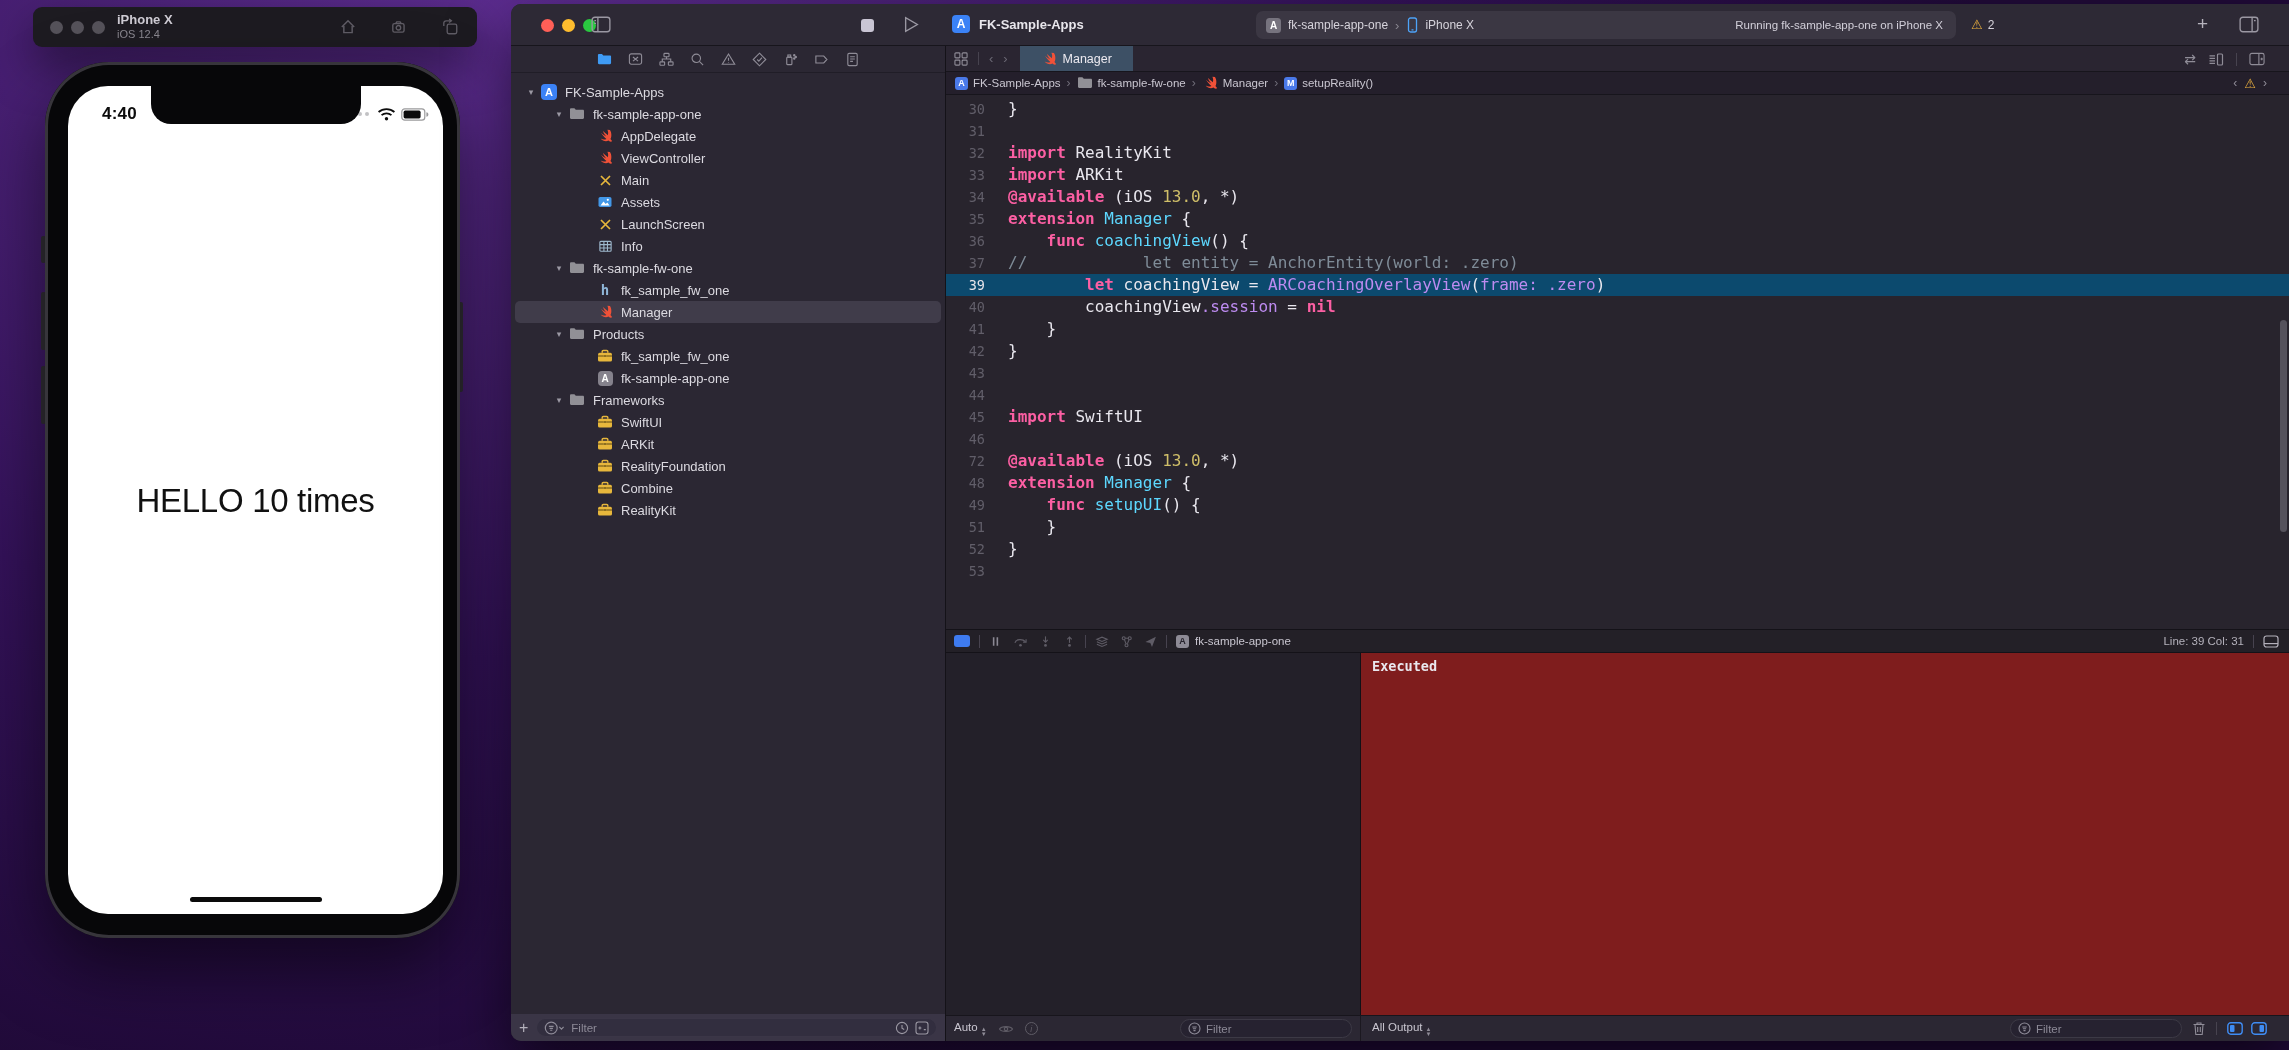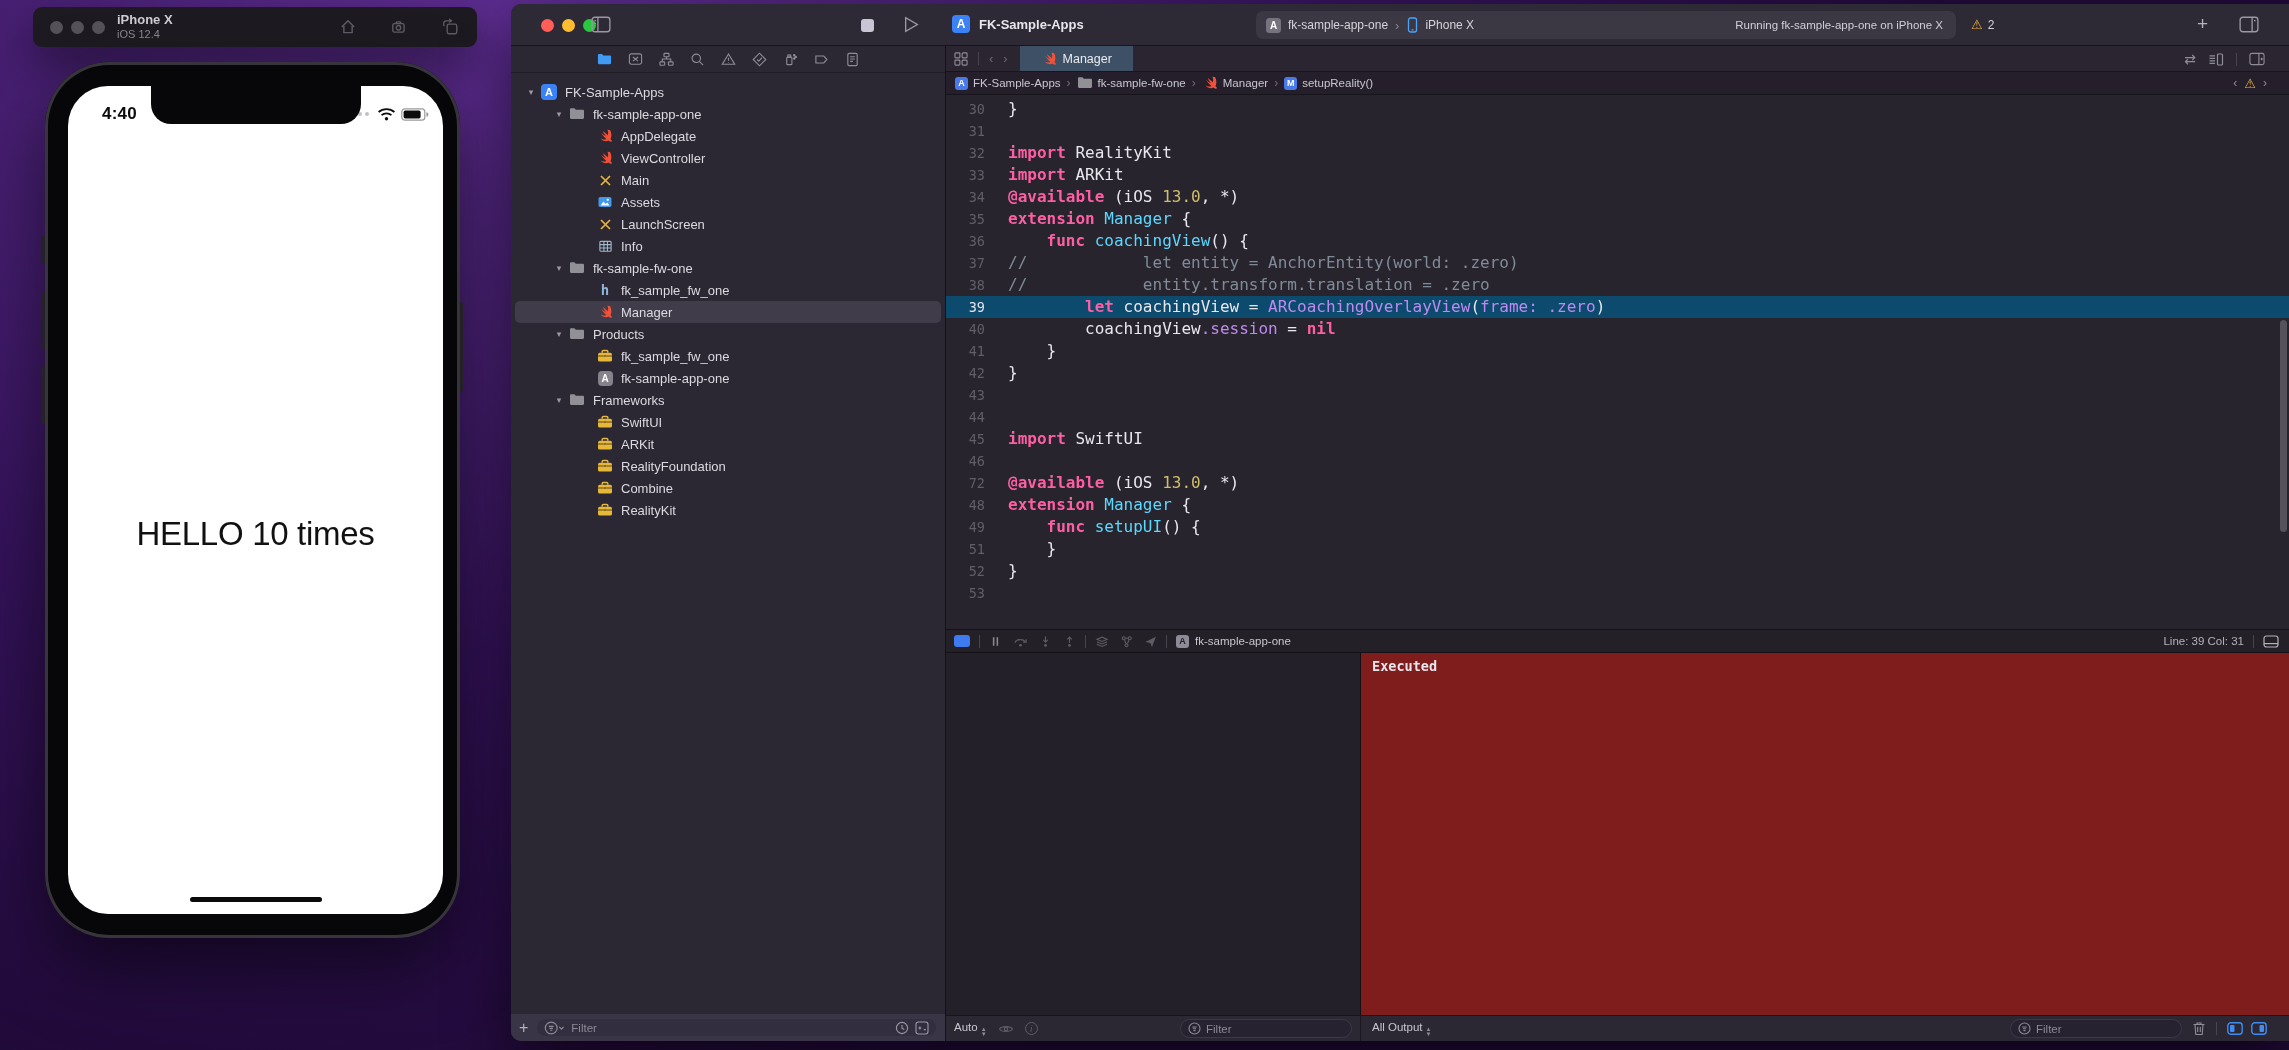--- a/index.html
+++ b/index.html
@@ -24,21 +24,21 @@
     border-radius:64px; box-shadow: inset 0 0 0 3px #37353b, 0 30px 70px rgba(0,0,0,.55); }
   .phone-screen { position:absolute; left:23px; top:24px; width:375px; height:828px; background:#ffffff;
     border-radius:40px; overflow:hidden; }
   .notch { position:absolute; left:50%; top:0; transform:translateX(-50%); width:210px; height:38px;
     background:#070709; border-radius:0 0 20px 20px; }
   .statusbar { position:absolute; top:16px; left:0; right:0; height:24px; display:flex; align-items:center; }
   .status-time { margin-left:34px; font-size:17px; font-weight:bold; color:#0c0c0c; letter-spacing:.2px; }
   .status-right { margin-left:auto; margin-right:14px; display:flex; align-items:center; gap:5px; }
   .sig-dots { display:flex; gap:3px; margin-right:3px; }
   .sig-dot { width:4px; height:4px; border-radius:50%; background:#c2c2c4; }
-  .hello { position:absolute; left:0; right:0; top:429px; text-align:center; font-size:33px; font-weight:400;
+  .hello { position:absolute; left:0; right:0; top:396px; text-align:center; font-size:33px; font-weight:400;
     color:#111; letter-spacing:-.3px; }
   .home-indicator { position:absolute; left:50%; bottom:12px; transform:translateX(-50%); width:132px; height:5px;
     border-radius:3px; background:#0a0a0a; }
 
   
   .xcode { position:absolute; left:511px; top:4px; width:1778px; height:1037px; border-radius:10px 0 0 10px;
     overflow:hidden; background:#28242e; box-shadow:0 25px 60px rgba(0,0,0,.55); display:flex; flex-direction:column; }
   .xc-titlebar { position:relative; height:42px; background:#2d2935; border-bottom:1px solid #17151c; flex:none; }
   .tl-dot { position:absolute; top:15px; width:13px; height:13px; border-radius:50%; }
   .sidebar-toggle { position:absolute; left:80px; top:12px; color:#9b98a3; }
@@ -647,21 +647,20 @@
         <div class="xc-code">
           <div class="code-inner" id="code">
               <div class="cl"><span class="ln">30</span><span class="ct"><span class="tok-w">}</span></span></div>
               <div class="cl"><span class="ln">31</span><span class="ct"></span></div>
               <div class="cl"><span class="ln">32</span><span class="ct"><span class="tok-k">import</span><span class="tok-w"> RealityKit</span></span></div>
               <div class="cl"><span class="ln">33</span><span class="ct"><span class="tok-k">import</span><span class="tok-w"> ARKit</span></span></div>
               <div class="cl"><span class="ln">34</span><span class="ct"><span class="tok-k">@available</span><span class="tok-w"> (iOS </span><span class="tok-nm">13.0</span><span class="tok-w">, *)</span></span></div>
               <div class="cl"><span class="ln">35</span><span class="ct"><span class="tok-k">extension</span><span class="tok-y"> Manager</span><span class="tok-w"> {</span></span></div>
               <div class="cl"><span class="ln">36</span><span class="ct"><span class="tok-w">    </span><span class="tok-k">func</span><span class="tok-y"> coachingView</span><span class="tok-w">() {</span></span></div>
               <div class="cl"><span class="ln">37</span><span class="ct"><span class="tok-c">//            let entity = AnchorEntity(world: .zero)</span></span></div>
-              <div class="cl"><span class="ln">38</span><span class="ct"><span class="tok-c">//            entity.transform.translation = .zero</span></span></div>
               <div class="cl hl"><span class="ln">39</span><span class="ct"><span class="tok-w">        </span><span class="tok-k">let</span><span class="tok-w"> coachingView = </span><span class="tok-p">ARCoachingOverlayView</span><span class="tok-w">(</span><span class="tok-p">frame:</span><span class="tok-w"> </span><span class="tok-p">.zero</span><span class="tok-w">)</span></span></div>
               <div class="cl"><span class="ln">40</span><span class="ct"><span class="tok-w">        coachingView</span><span class="tok-p">.session</span><span class="tok-w"> = </span><span class="tok-k">nil</span></span></div>
               <div class="cl"><span class="ln">41</span><span class="ct"><span class="tok-w">    }</span></span></div>
               <div class="cl"><span class="ln">42</span><span class="ct"><span class="tok-w">}</span></span></div>
               <div class="cl"><span class="ln">43</span><span class="ct"></span></div>
               <div class="cl"><span class="ln">44</span><span class="ct"></span></div>
               <div class="cl"><span class="ln">45</span><span class="ct"><span class="tok-k">import</span><span class="tok-w"> SwiftUI</span></span></div>
               <div class="cl"><span class="ln">46</span><span class="ct"></span></div>
               <div class="cl"><span class="ln">72</span><span class="ct"><span class="tok-k">@available</span><span class="tok-w"> (iOS </span><span class="tok-nm">13.0</span><span class="tok-w">, *)</span></span></div>
               <div class="cl"><span class="ln">48</span><span class="ct"><span class="tok-k">extension</span><span class="tok-y"> Manager</span><span class="tok-w"> {</span></span></div>

